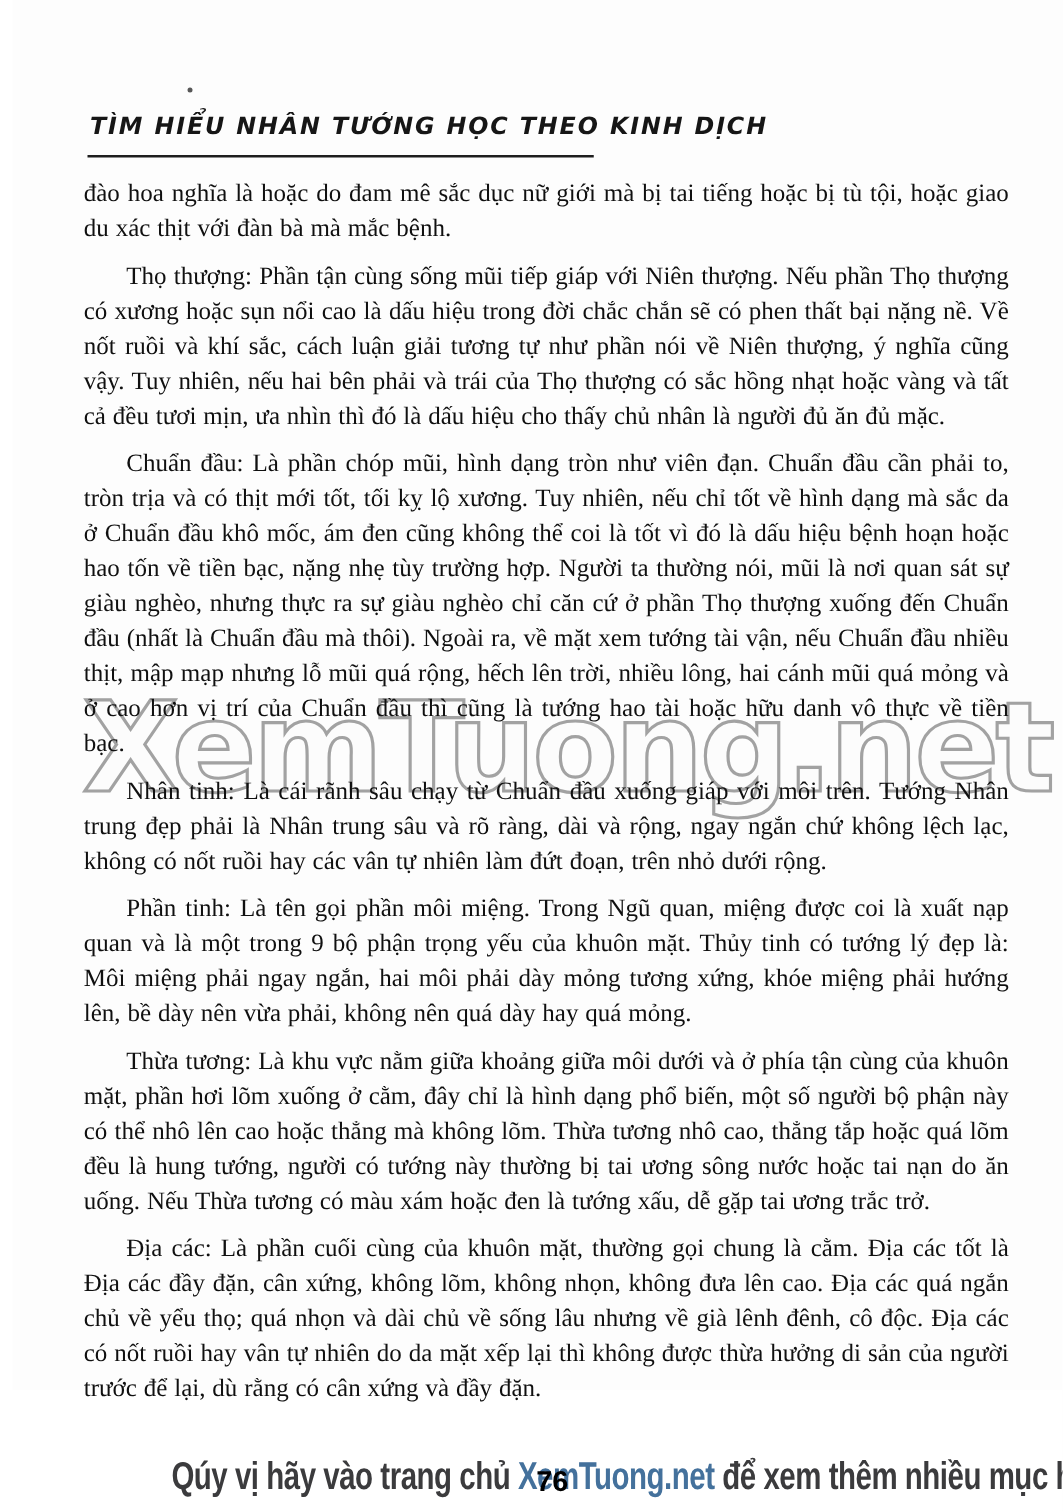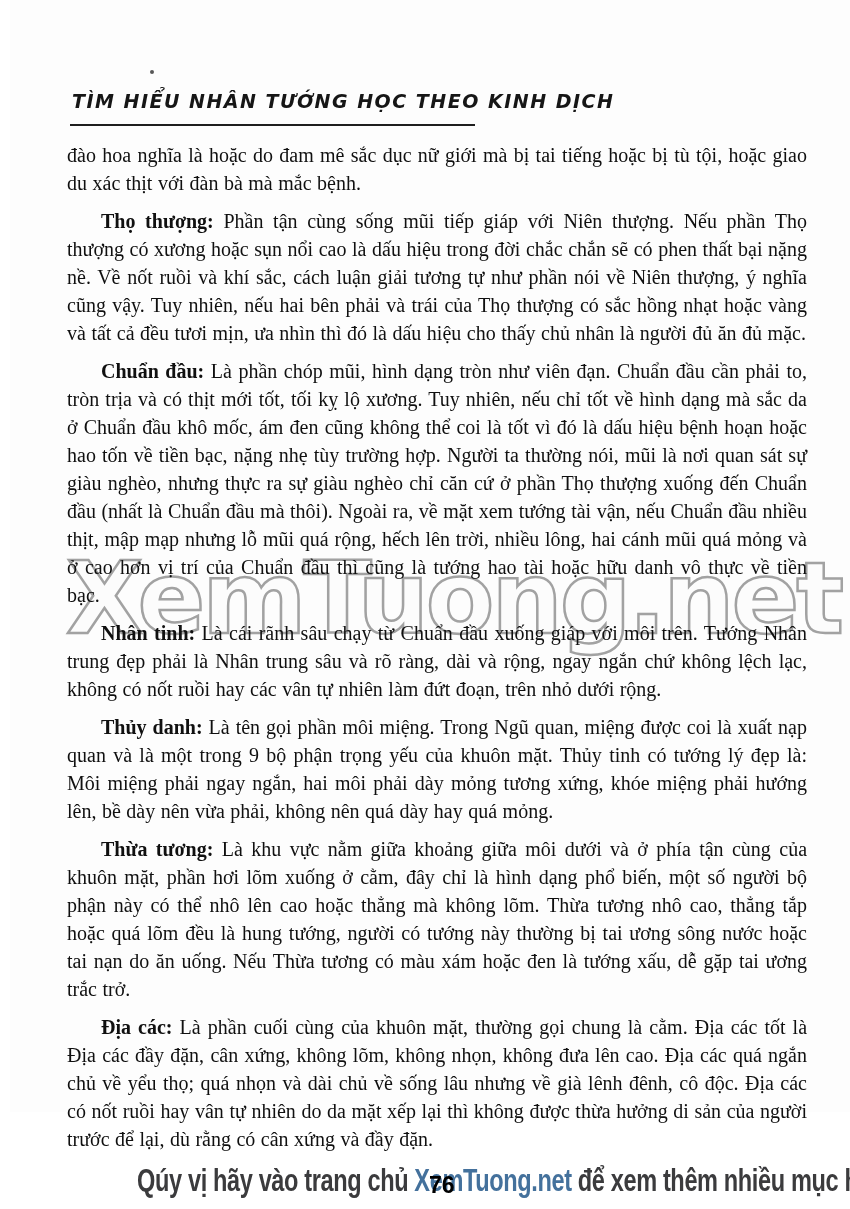--- a/index.html
+++ b/index.html
@@ -69,21 +69,21 @@
     font-family: "Liberation Serif", serif;
     font-size: 20px;
     line-height: 28px;
     color: #101010;
     text-align: justify;
     z-index: 2;
     word-spacing: 0.5px;
   }
   .para { margin: 0 0 10px 0; }
   .para.indented { text-indent: 34px; }
-  .para .lead { font-weight: bold; }
+  .para .lead { font-weight: normal; }
   .para .lead:not(:empty)::after { content: " "; }
 
   
   .footer {
     position: absolute;
     left: 0; right: 0; top: 1163px;
     text-align: center;
     z-index: 2;
     white-space: nowrap;
   }
@@ -126,21 +126,21 @@
     <p class="para indented">
       <span class="lead">Thọ thượng:</span><span>Phần tận cùng sống mũi tiếp giáp với Niên thượng. Nếu phần Thọ thượng có xương hoặc sụn nổi cao là dấu hiệu trong đời chắc chắn sẽ có phen thất bại nặng nề. Về nốt ruồi và khí sắc, cách luận giải tương tự như phần nói về Niên thượng, ý nghĩa cũng vậy. Tuy nhiên, nếu hai bên phải và trái của Thọ thượng có sắc hồng nhạt hoặc vàng và tất cả đều tươi mịn, ưa nhìn thì đó là dấu hiệu cho thấy chủ nhân là người đủ ăn đủ mặc.</span>
     </p>
     <p class="para indented">
       <span class="lead">Chuẩn đầu:</span><span>Là phần chóp mũi, hình dạng tròn như viên đạn. Chuẩn đầu cần phải to, tròn trịa và có thịt mới tốt, tối kỵ lộ xương. Tuy nhiên, nếu chỉ tốt về hình dạng mà sắc da ở Chuẩn đầu khô mốc, ám đen cũng không thể coi là tốt vì đó là dấu hiệu bệnh hoạn hoặc hao tốn về tiền bạc, nặng nhẹ tùy trường hợp. Người ta thường nói, mũi là nơi quan sát sự giàu nghèo, nhưng thực ra sự giàu nghèo chỉ căn cứ ở phần Thọ thượng xuống đến Chuẩn đầu (nhất là Chuẩn đầu mà thôi). Ngoài ra, về mặt xem tướng tài vận, nếu Chuẩn đầu nhiều thịt, mập mạp nhưng lỗ mũi quá rộng, hếch lên trời, nhiều lông, hai cánh mũi quá mỏng và ở cao hơn vị trí của Chuẩn đầu thì cũng là tướng hao tài hoặc hữu danh vô thực về tiền bạc.</span>
     </p>
     <p class="para indented">
       <span class="lead">Nhân tinh:</span><span>Là cái rãnh sâu chạy từ Chuẩn đầu xuống giáp với môi trên. Tướng Nhân trung đẹp phải là Nhân trung sâu và rõ ràng, dài và rộng, ngay ngắn chứ không lệch lạc, không có nốt ruồi hay các vân tự nhiên làm đứt đoạn, trên nhỏ dưới rộng.</span>
     </p>
     <p class="para indented">
-      <span class="lead">Thủy danh:</span><span>Là tên gọi phần môi miệng. Trong Ngũ quan, miệng được coi là xuất nạp quan và là một trong 9 bộ phận trọng yếu của khuôn mặt. Thủy tinh có tướng lý đẹp là: Môi miệng phải ngay ngắn, hai môi phải dày mỏng tương xứng, khóe miệng phải hướng lên, bề dày nên vừa phải, không nên quá dày hay quá mỏng.</span>
+      <span class="lead">Phần tinh:</span><span>Là tên gọi phần môi miệng. Trong Ngũ quan, miệng được coi là xuất nạp quan và là một trong 9 bộ phận trọng yếu của khuôn mặt. Thủy tinh có tướng lý đẹp là: Môi miệng phải ngay ngắn, hai môi phải dày mỏng tương xứng, khóe miệng phải hướng lên, bề dày nên vừa phải, không nên quá dày hay quá mỏng.</span>
     </p>
     <p class="para indented">
       <span class="lead">Thừa tương:</span><span>Là khu vực nằm giữa khoảng giữa môi dưới và ở phía tận cùng của khuôn mặt, phần hơi lõm xuống ở cằm, đây chỉ là hình dạng phổ biến, một số người bộ phận này có thể nhô lên cao hoặc thẳng mà không lõm. Thừa tương nhô cao, thẳng tắp hoặc quá lõm đều là hung tướng, người có tướng này thường bị tai ương sông nước hoặc tai nạn do ăn uống. Nếu Thừa tương có màu xám hoặc đen là tướng xấu, dễ gặp tai ương trắc trở.</span>
     </p>
     <p class="para indented">
       <span class="lead">Địa các:</span><span>Là phần cuối cùng của khuôn mặt, thường gọi chung là cằm. Địa các tốt là Địa các đầy đặn, cân xứng, không lõm, không nhọn, không đưa lên cao. Địa các quá ngắn chủ về yểu thọ; quá nhọn và dài chủ về sống lâu nhưng về già lênh đênh, cô độc. Địa các có nốt ruồi hay vân tự nhiên do da mặt xếp lại thì không được thừa hưởng di sản của người trước để lại, dù rằng có cân xứng và đầy đặn.</span>
     </p>
   </div>
 
   <div class="footer">

